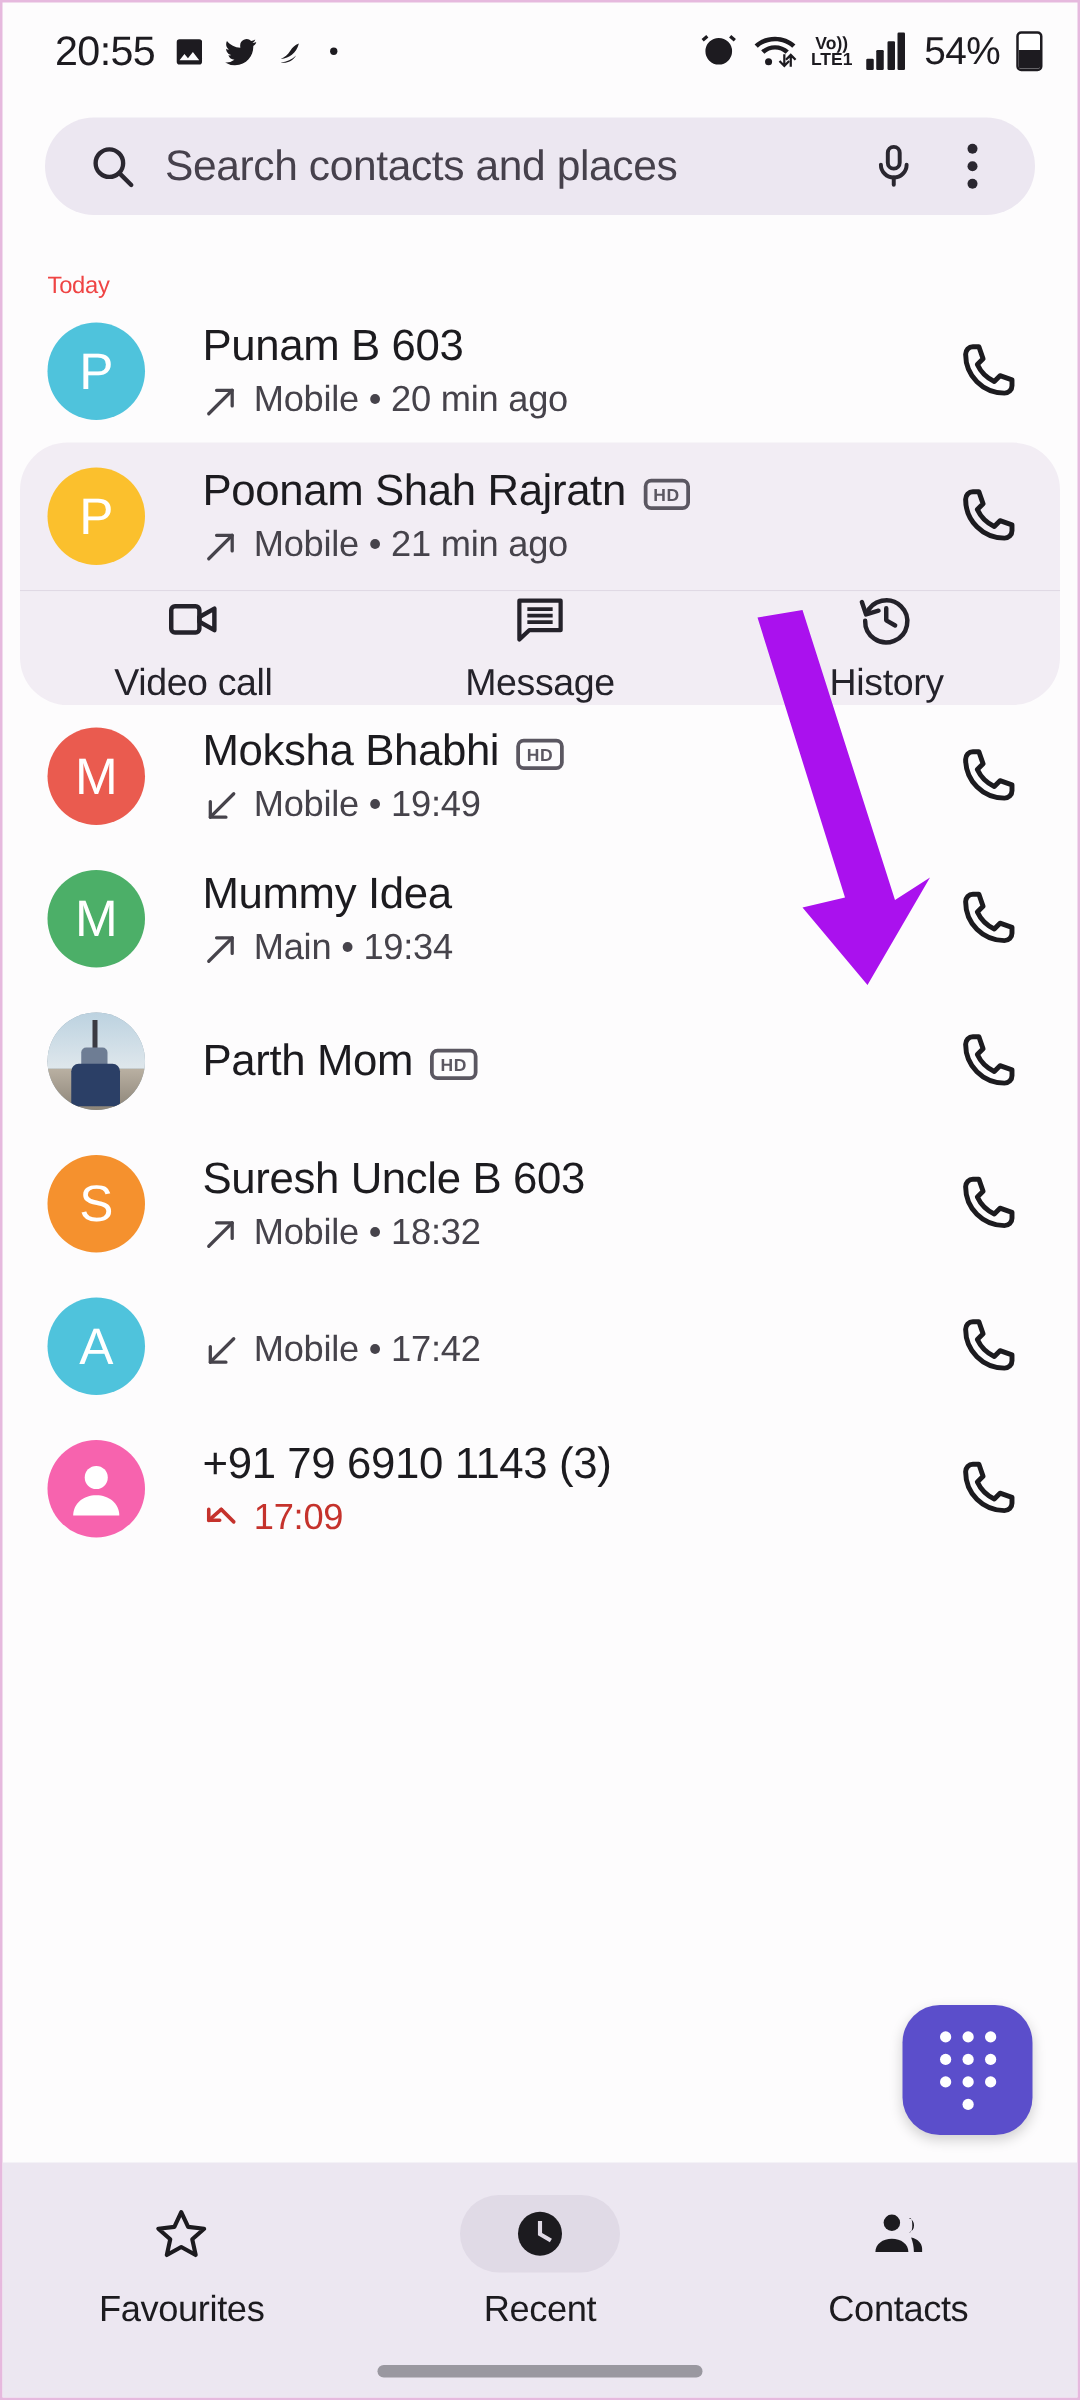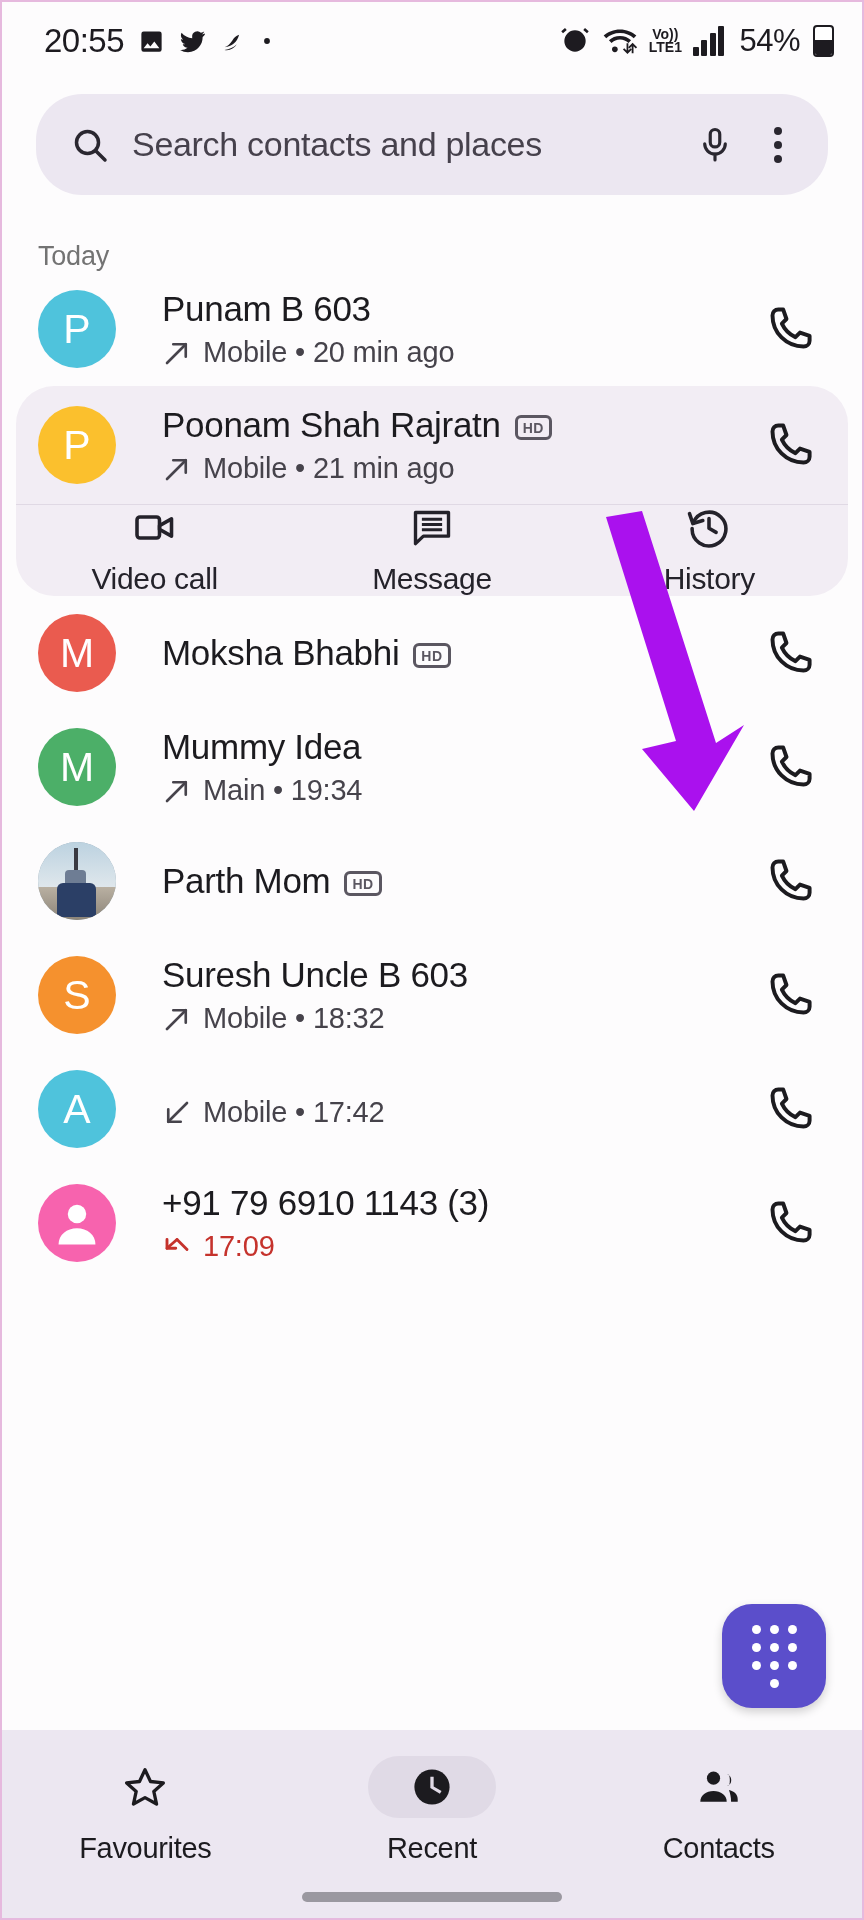--- a/index.html
+++ b/index.html
@@ -47,21 +47,21 @@
     content: ""; position: absolute; left: 50%; transform: translateX(-50%);
     top: -6px; width: 9px; height: 5px; background: #1d1b20; border-radius: 2px 2px 0 0;
   }
   .batt-fill { position: absolute; bottom: 0; left: 0; right: 0; background: #1d1b20; }
   .bars { display: flex; align-items: flex-end; gap: 2.5px; height: 30px; }
   .bars i { display: block; width: 6px; background: #1d1b20; border-radius: 1px; }
 
   
   .searchwrap { padding: 14px 34px 10px; flex: 0 0 auto; }
   .searchbar {
-    height: 101px;
+    height: 78px;
     background: #ece7f1;
     border-radius: 46px;
     display: flex;
     align-items: center;
     padding: 0 28px 0 34px;
     gap: 22px;
   }
   .search-placeholder {
     flex: 1 1 auto;
     font-size: 34px;
@@ -69,22 +69,22 @@
     letter-spacing: -0.3px;
     white-space: nowrap;
   }
   .sb-icon-btn { display: flex; align-items: center; justify-content: center; }
   .dots-vert { width: 44px; display: flex; flex-direction: column; align-items: center; gap: 6px; }
   .dots-vert span { width: 8px; height: 8px; border-radius: 50%; background: #2a2730; display: block; }
 
   
   .list { flex: 1 1 auto; position: relative; overflow: hidden; }
   .section-label {
-    font-size: 27px;
-    color: #737373;
+    font-size: 19px;
+    color: #ef4444;
     padding: 36px 12px 0 36px;
     letter-spacing: -0.2px;
   }
   .call-row {
     display: flex;
     align-items: center;
     padding: 0 34px 0 36px;
     height: 114px;
     position: relative;
   }
@@ -367,20 +367,27 @@
         </div>
         <div class="call-row">
           <div class="avatar" style="background:#ea5b4f">
             <span>M</span>
           </div>
           <div class="row-text">
             <div class="row-name">
               <span>Moksha Bhabhi</span>
               <span class="hd-badge">HD</span>
             </div>
+            <div class="row-sub">
+              <svg class="dir-ico" viewBox="0 0 24 24" fill="none" stroke="#46434b" stroke-width="2.1" stroke-linecap="round" stroke-linejoin="round">
+                <line x1="20" y1="4" x2="5" y2="19"></line>
+                <polyline points="15,19 5,19 5,9"></polyline>
+              </svg>
+              <span>Mobile • 19:49</span>
+            </div>
           </div>
           <div class="call-btn">
             <svg width="50" height="50" viewBox="0 0 24 24" fill="none" stroke="#1c1b1f" stroke-width="1.9" stroke-linecap="round" stroke-linejoin="round">
               <path d="M6.4 2.6c-1.6 0-2.8 1.3-2.8 2.9 0 8.3 6.6 14.9 14.9 14.9 1.6 0 2.9-1.2 2.9-2.8v-2.3l-4.6-1.6-2.2 2.2a13.4 13.4 0 0 1-6.5-6.5l2.2-2.2-1.6-4.6H6.4z"></path>
             </svg>
           </div>
         </div>
         <div class="call-row">
           <div class="avatar" style="background:#4caf68">
             <span>M</span>

